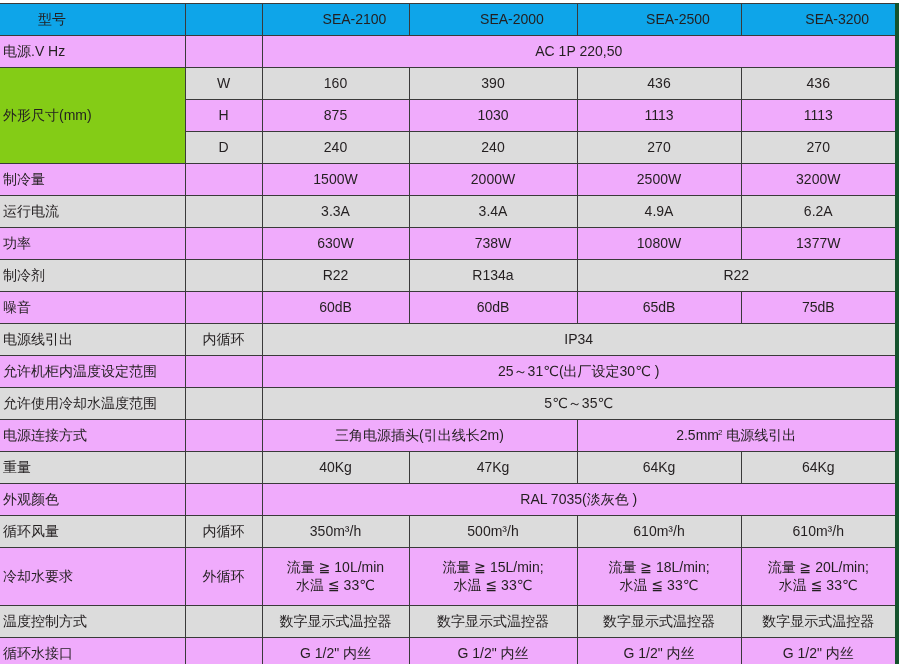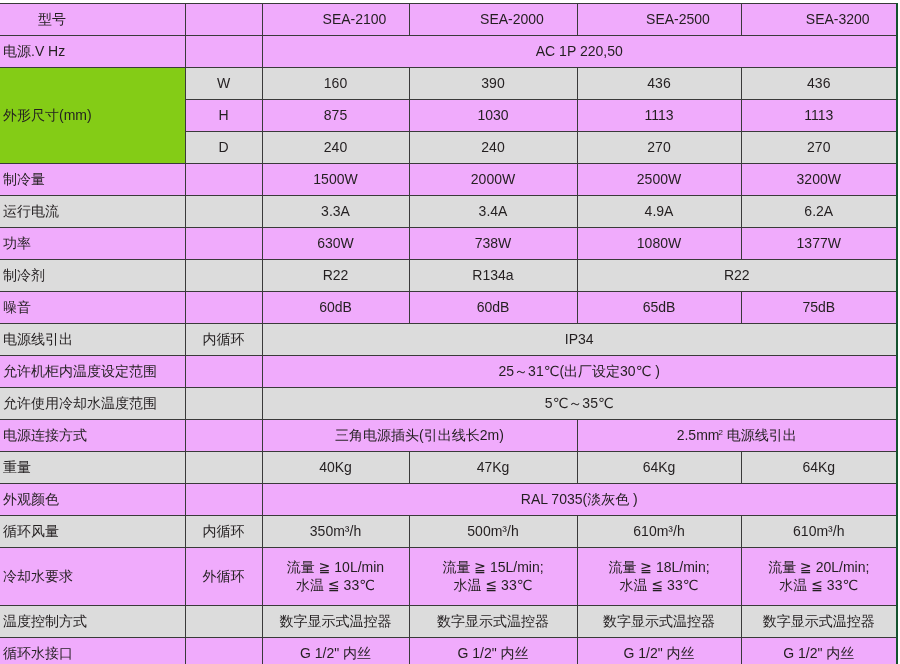--- a/index.html
+++ b/index.html
@@ -1,24 +1,24 @@
 <!DOCTYPE html>
 <html><head>
   <meta charset="utf-8">
   <style>
     html, body { margin: 0; padding: 0; background: #ffffff; }
     body { width: 900px; height: 664px; overflow: hidden; font-family: "Liberation Sans", "DejaVu Sans", sans-serif; color: #231f20; }
     table.spec { position: absolute; left: 0; top: 3px; border-collapse: collapse; table-layout: fixed; width: 897px; font-size: 14px; }
     table.spec td { border: 1px solid #3a3a3a; padding: 0; height: 31px; text-align: center; vertical-align: middle; line-height: 1.25; white-space: nowrap; }
     table.spec td.lbl { text-align: left; padding-left: 3px; border-left: none; }
-    table.spec tr.head td { background: #f0abfc; height: 31px; padding-left: 38px; }
+    table.spec tr.head td { background: #0ea5e9; height: 31px; padding-left: 38px; }
     table.spec tr.g td { background: #dcdcdc; }
     table.spec tr.w td { background: #f0abfc; }
     table.spec tr.tall td { height: 57px; }
-    table.spec td.last { border-right: 2px solid #14532d; text-align: center; }
+    table.spec td.last { border-right: 4px solid #14532d; text-align: center; }
     .sup { font-size: 8px; vertical-align: 5px; margin-left: -1px; }
   </style>
 </head>
 <body>
 
 <table class="spec">
   <colgroup>
     <col style="width:185px">
       <col style="width:77px">
       <col style="width:147px">

